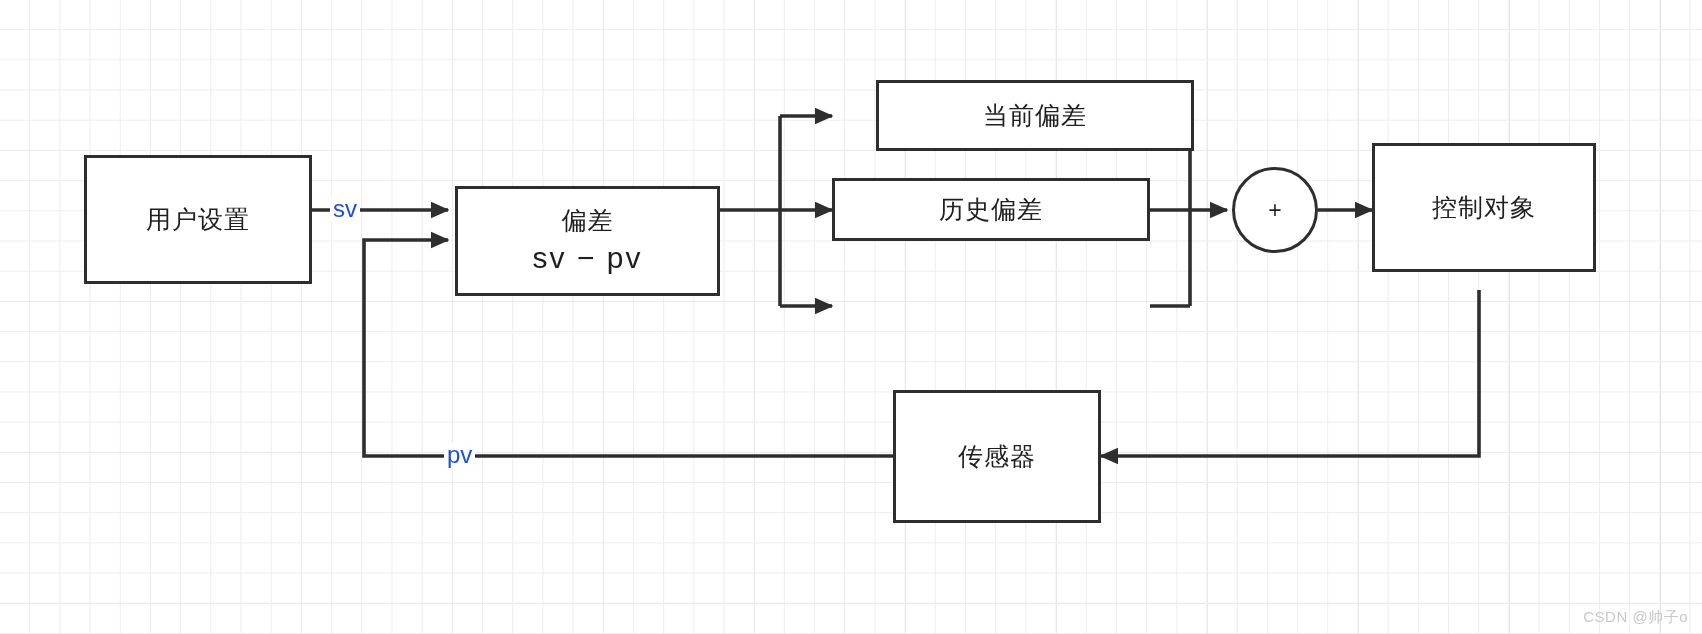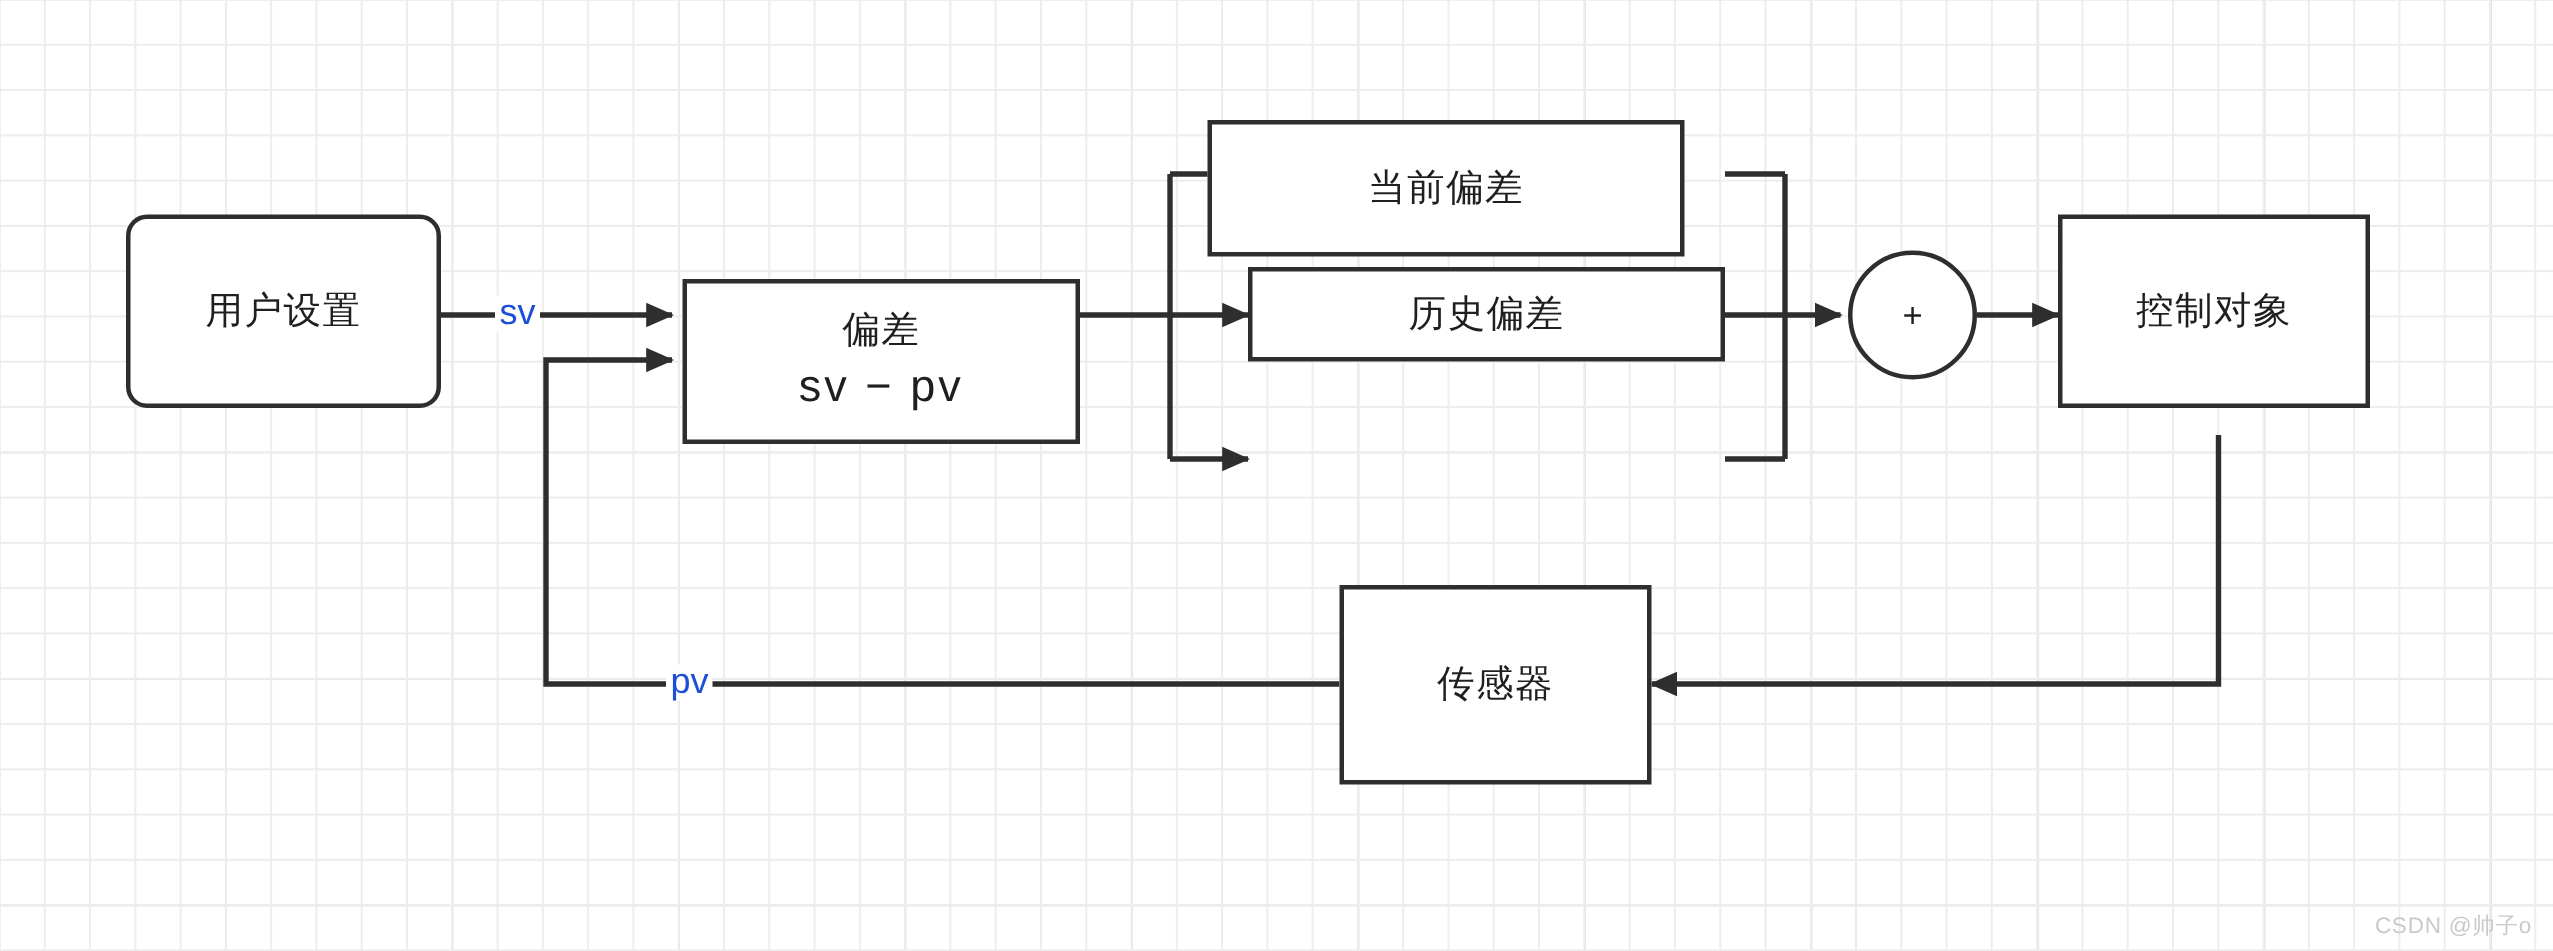--- a/index.html
+++ b/index.html
@@ -119,43 +119,43 @@
       <path d="M 1190 116 L 1190 306"></path>
 
       <path d="M 1150 210 L 1227 210" marker-end="url(#arrow-r)"></path>
 
       <path d="M 1318 210 L 1372 210" marker-end="url(#arrow-r)"></path>
 
       <path d="M 1479 290 L 1479 456 L 1101 456" marker-end="url(#arrow-r)"></path>
     </g>
   </svg>
 
-  <div class="node-box" style="left:84px; top:143px; width:210px; height:129px;border-radius:14px;">
+  <div class="node-box" style="left:84px; top:155px; width:228px; height:129px;">
     <span class="node-label">用户设置</span>
   </div>
 
   <div class="node-box" style="left:455px; top:144px; width:265px; height:110px;margin-top:42px;">
     <span class="node-label">偏差</span>
     <span class="node-sub">sv − pv</span>
   </div>
 
-  <div class="node-box" style="left:805px; top:80px; width:318px; height:91px;">
+  <div class="node-box" style="left:876px; top:80px; width:318px; height:71px;">
     <span class="node-label">当前偏差</span>
   </div>
 
   <div class="node-box" style="left:832px; top:178px; width:318px; height:63px;justify-content:center;">
     <span class="node-label">历史偏差</span>
   </div>
 
 
   <div class="sum-circle" style="left:1232px; top:167px; width:86px; height:86px;">
     <span>+</span>
   </div>
 
-  <div class="node-box" style="left:1372px; top:143px; width:208px; height:129px;">
+  <div class="node-box" style="left:1372px; top:143px; width:224px; height:129px;">
     <span class="node-label">控制对象</span>
   </div>
 
   <div class="node-box" style="left:893px; top:390px; width:208px; height:133px;">
     <span class="node-label">传感器</span>
   </div>
 
   <span class="edge-label" style="left:330px; top:197px;">sv</span>
   <span class="edge-label" style="left:444px; top:443px;">pv</span>
 

